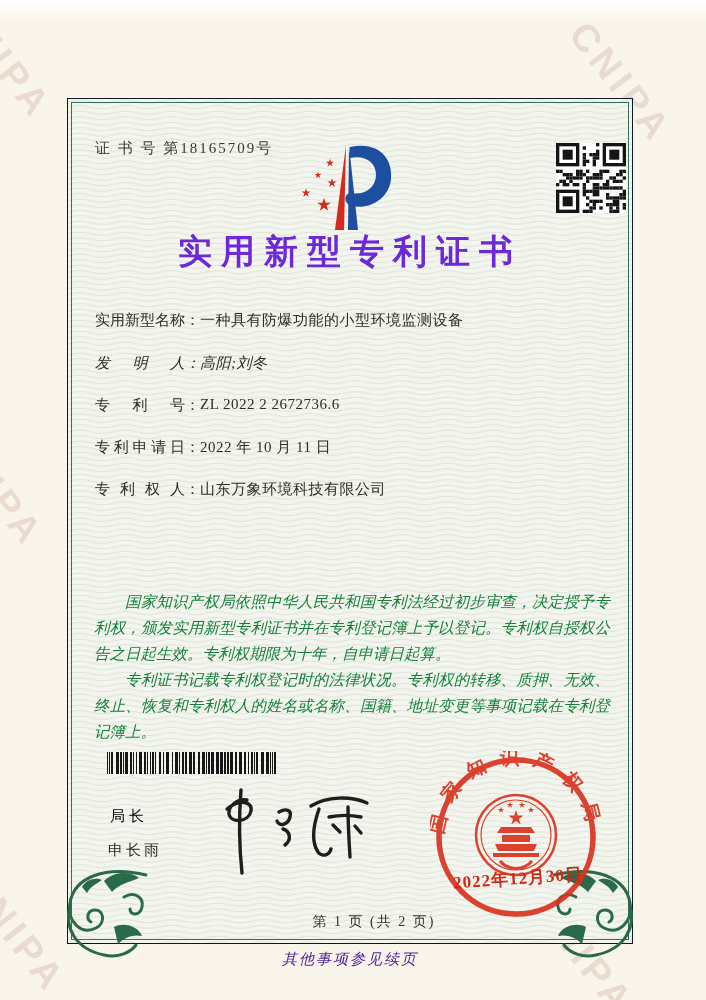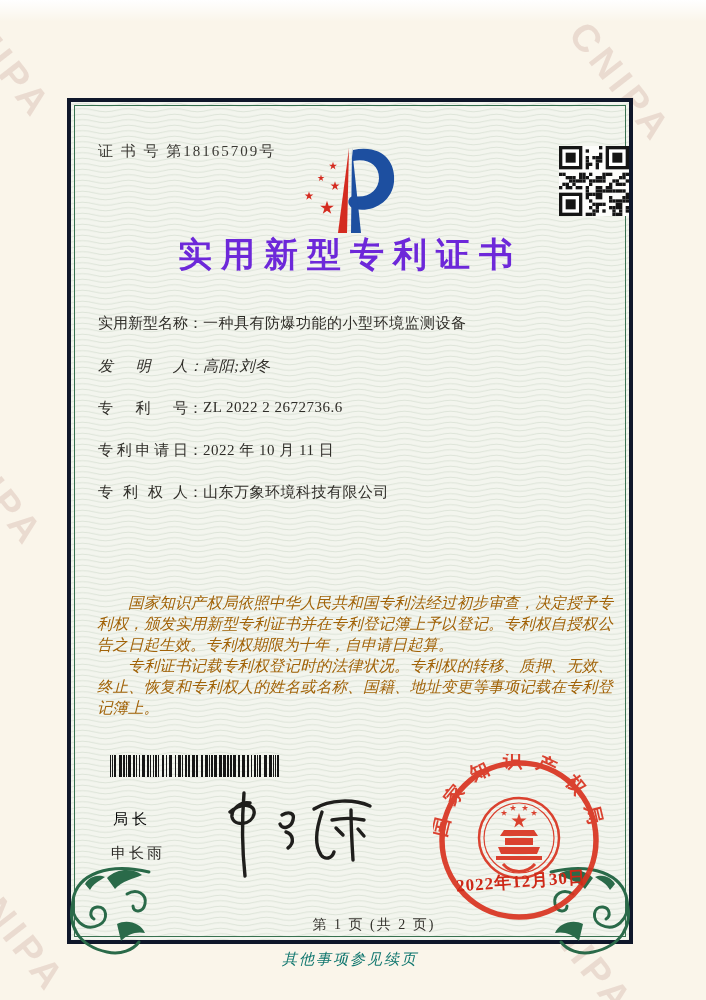--- a/index.html
+++ b/index.html
@@ -6,53 +6,53 @@
   body{font-family:"Liberation Serif","DejaVu Serif",serif;}
   .page{position:relative;width:706px;height:1000px;background:#faf5ea;overflow:hidden;}
   .page::before{content:"";position:absolute;left:0;top:0;right:0;height:22px;
     background:linear-gradient(#ffffff,rgba(255,255,255,0));pointer-events:none;}
   
   .wm{position:absolute;font-family:"Liberation Sans",sans-serif;font-weight:bold;
       font-size:38px;letter-spacing:5px;color:rgba(198,158,148,0.30);
       transform:rotate(52deg);transform-origin:left top;white-space:nowrap;z-index:1;}
   
   .frame{position:absolute;left:67px;top:98px;width:566px;height:846px;
-         border:4px solid #0f172a;background:#f3f5ee;box-sizing:border-box;z-index:2;}
+         border:1px solid #0f172a;background:#f3f5ee;box-sizing:border-box;z-index:2;}
   .frame-inner{position:absolute;inset:3px;border:1px solid #37714f;pointer-events:none;}
   .waves{position:absolute;inset:0;width:100%;height:100%;opacity:.55;}
   .ornament{position:absolute;width:104px;height:104px;z-index:3;}
   .orn-bl{left:-22px;bottom:-26px;}
   .orn-br{right:-22px;bottom:-26px;transform:scaleX(-1);}
   .content{position:absolute;inset:0;z-index:4;color:#2f2d28;}
   .cert-no{position:absolute;left:27px;top:40px;font-size:15px;letter-spacing:2px;color:#3a3833;}
   .logo{position:absolute;left:212px;top:36px;width:140px;height:102px;}
   .qr{position:absolute;left:488px;top:44px;width:70px;height:70px;}
   .doc-title{position:absolute;left:0;top:130px;width:100%;text-align:center;
      font-size:34px;font-weight:bold;letter-spacing:9px;color:#6d28d9;}
   .frow{position:absolute;left:27px;font-size:15px;white-space:nowrap;}
   .flabel{display:inline-block;width:90px;text-align:justify;text-align-last:justify;vertical-align:top;}
   .colon{display:inline-block;vertical-align:top;}
   .fvalue{display:inline-block;letter-spacing:.5px;vertical-align:top;}
   .addr-val{display:inline-block;white-space:normal;width:430px;line-height:23px;vertical-align:top;}
   .pair2{margin-left:16px;}
-  .paras{position:absolute;left:26px;top:490px;width:516px;font-size:15.5px;line-height:21px;
-     font-style:italic;color:#a16207;text-align:justify;}
+  .paras{position:absolute;left:26px;top:490px;width:516px;font-size:15.5px;line-height:26px;
+     font-style:italic;color:#15803d;text-align:justify;}
   .paras p{margin:0;text-indent:2em;}
   .barcode{position:absolute;left:39px;top:653px;width:174px;height:22px;}
   .sig-title{position:absolute;left:42px;top:708px;font-size:15px;letter-spacing:4px;font-family:"Liberation Sans",sans-serif;color:#000000;}
   .sig-name{position:absolute;left:40px;top:742px;font-size:15px;letter-spacing:3px;font-family:"Liberation Sans",sans-serif;color:#2c2a26;}
   .sig-script{position:absolute;left:133px;top:686px;width:178px;height:94px;}
   .seal{position:absolute;left:362px;top:652px;width:172px;height:172px;}
   .seal-date{position:absolute;left:352px;top:768px;width:196px;text-align:center;
      font-size:17px;font-weight:bold;color:#ce2817;letter-spacing:1px;
      transform:rotate(-4deg);}
   .page-info{position:absolute;left:0;top:814px;width:100%;text-align:center;font-size:14px;
      letter-spacing:2px;color:#34322d;padding-left:24px;}
   .cont-note{position:absolute;left:67px;top:950px;width:566px;text-align:center;
-     font-size:15px;font-style:italic;letter-spacing:2px;color:#0f766e;z-index:2;}
+     font-size:15px;font-style:italic;letter-spacing:2px;color:#4c1d95;z-index:2;}
 </style>
 </head>
 <body>
 
 <div class="page">
 
   <div class="wm" style="left:-26px;top:-10px;">CNIPA</div>
   <div class="wm" style="left:594px;top:14px;">CNIPA</div>
   <div class="wm" style="left:408px;top:310px;">CNIPA</div>
   <div class="wm" style="left:-34px;top:418px;">CNIPA</div>

